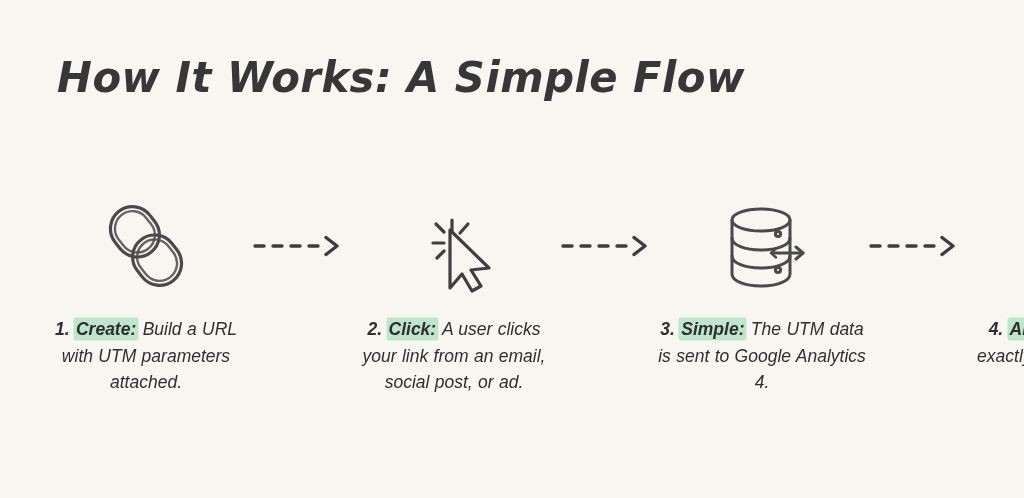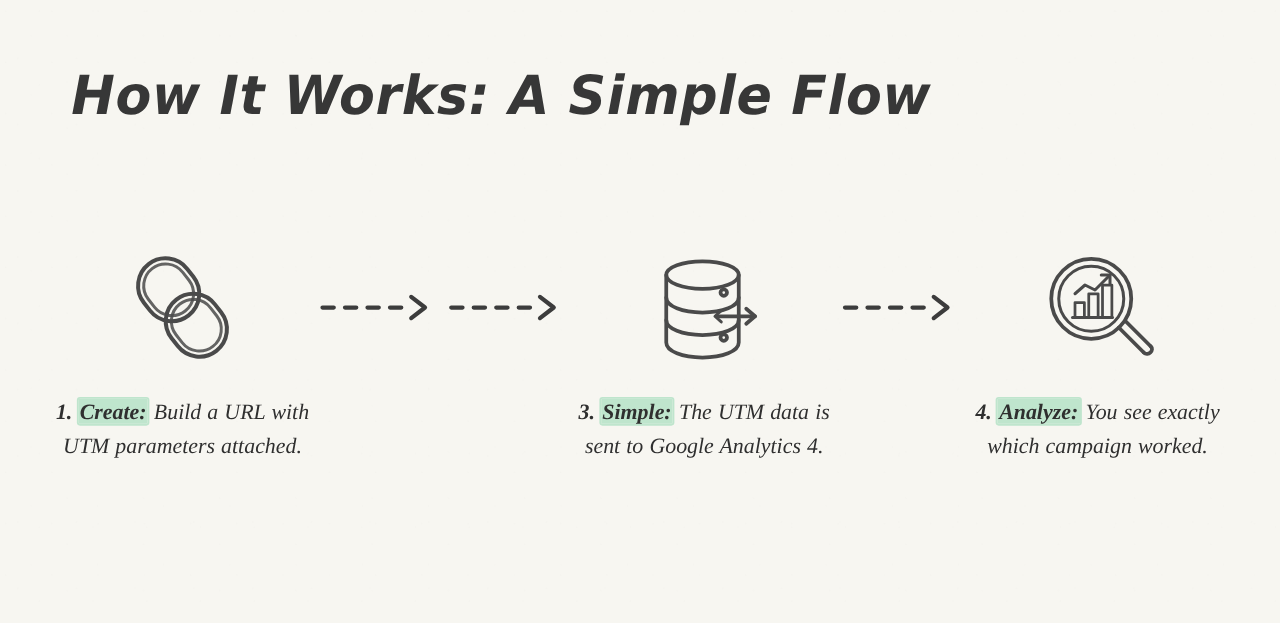--- a/index.html
+++ b/index.html
@@ -86,21 +86,21 @@
     justify-content: center;
     padding-bottom: 0px;
   }
   .connector svg { display:block; }
 
   
   .caption {
     margin-top: 14px;
     width: 212px;
     text-align: center;
-    font-family: Liberation Serif, serif;
+    font-family: Liberation Sans, sans-serif;
     font-style: italic;
     font-size: 17.5px;
     line-height: 1.52;
     color: #2f2f2f;
     word-spacing: 0.5px;
   }
   .cap-num {
     font-weight: bold;
     font-style: italic;
   }
@@ -142,20 +142,39 @@
       </div>
     </div>
 
     <div class="connector">
       <svg width="96" height="26" viewBox="0 0 96 26">
         <line x1="3" y1="13" x2="74" y2="13" stroke="#3c3c3c" stroke-width="3.4" stroke-linecap="round" stroke-dasharray="9 9"></line>
         <polyline points="74,4.5 85,13 74,21.5" fill="none" stroke="#3c3c3c" stroke-width="3.4" stroke-linecap="round" stroke-linejoin="round"></polyline>
       </svg>
     </div>
 
+    <div class="step">
+      <div class="icon-box">
+        <svg width="104" height="104" viewBox="0 0 104 104" fill="none" stroke="#3f3f3f" stroke-width="3.2" stroke-linecap="round" stroke-linejoin="round">
+
+          <line x1="34" y1="30" x2="42" y2="38"></line>
+          <line x1="31" y1="49" x2="42" y2="49"></line>
+          <line x1="35" y1="64" x2="42" y2="57"></line>
+          <line x1="50" y1="26" x2="50" y2="38"></line>
+          <line x1="66" y1="30" x2="58" y2="39"></line>
+
+          <path d="M48 36 L48 94 L60 80 L70 97 L79 92 L69 76 L87 74 Z"></path>
+        </svg>
+      </div>
+      <div class="caption">
+        <span class="cap-num">2.</span>
+        <span class="cap-key">Click:</span>
+        <span>A user clicks your link from an email, social post, or ad.</span>
+      </div>
+    </div>
 
     <div class="connector">
       <svg width="96" height="26" viewBox="0 0 96 26">
         <line x1="3" y1="13" x2="74" y2="13" stroke="#3c3c3c" stroke-width="3.4" stroke-linecap="round" stroke-dasharray="9 9"></line>
         <polyline points="74,4.5 85,13 74,21.5" fill="none" stroke="#3c3c3c" stroke-width="3.4" stroke-linecap="round" stroke-linejoin="round"></polyline>
       </svg>
     </div>
 
     <div class="step">
       <div class="icon-box">

